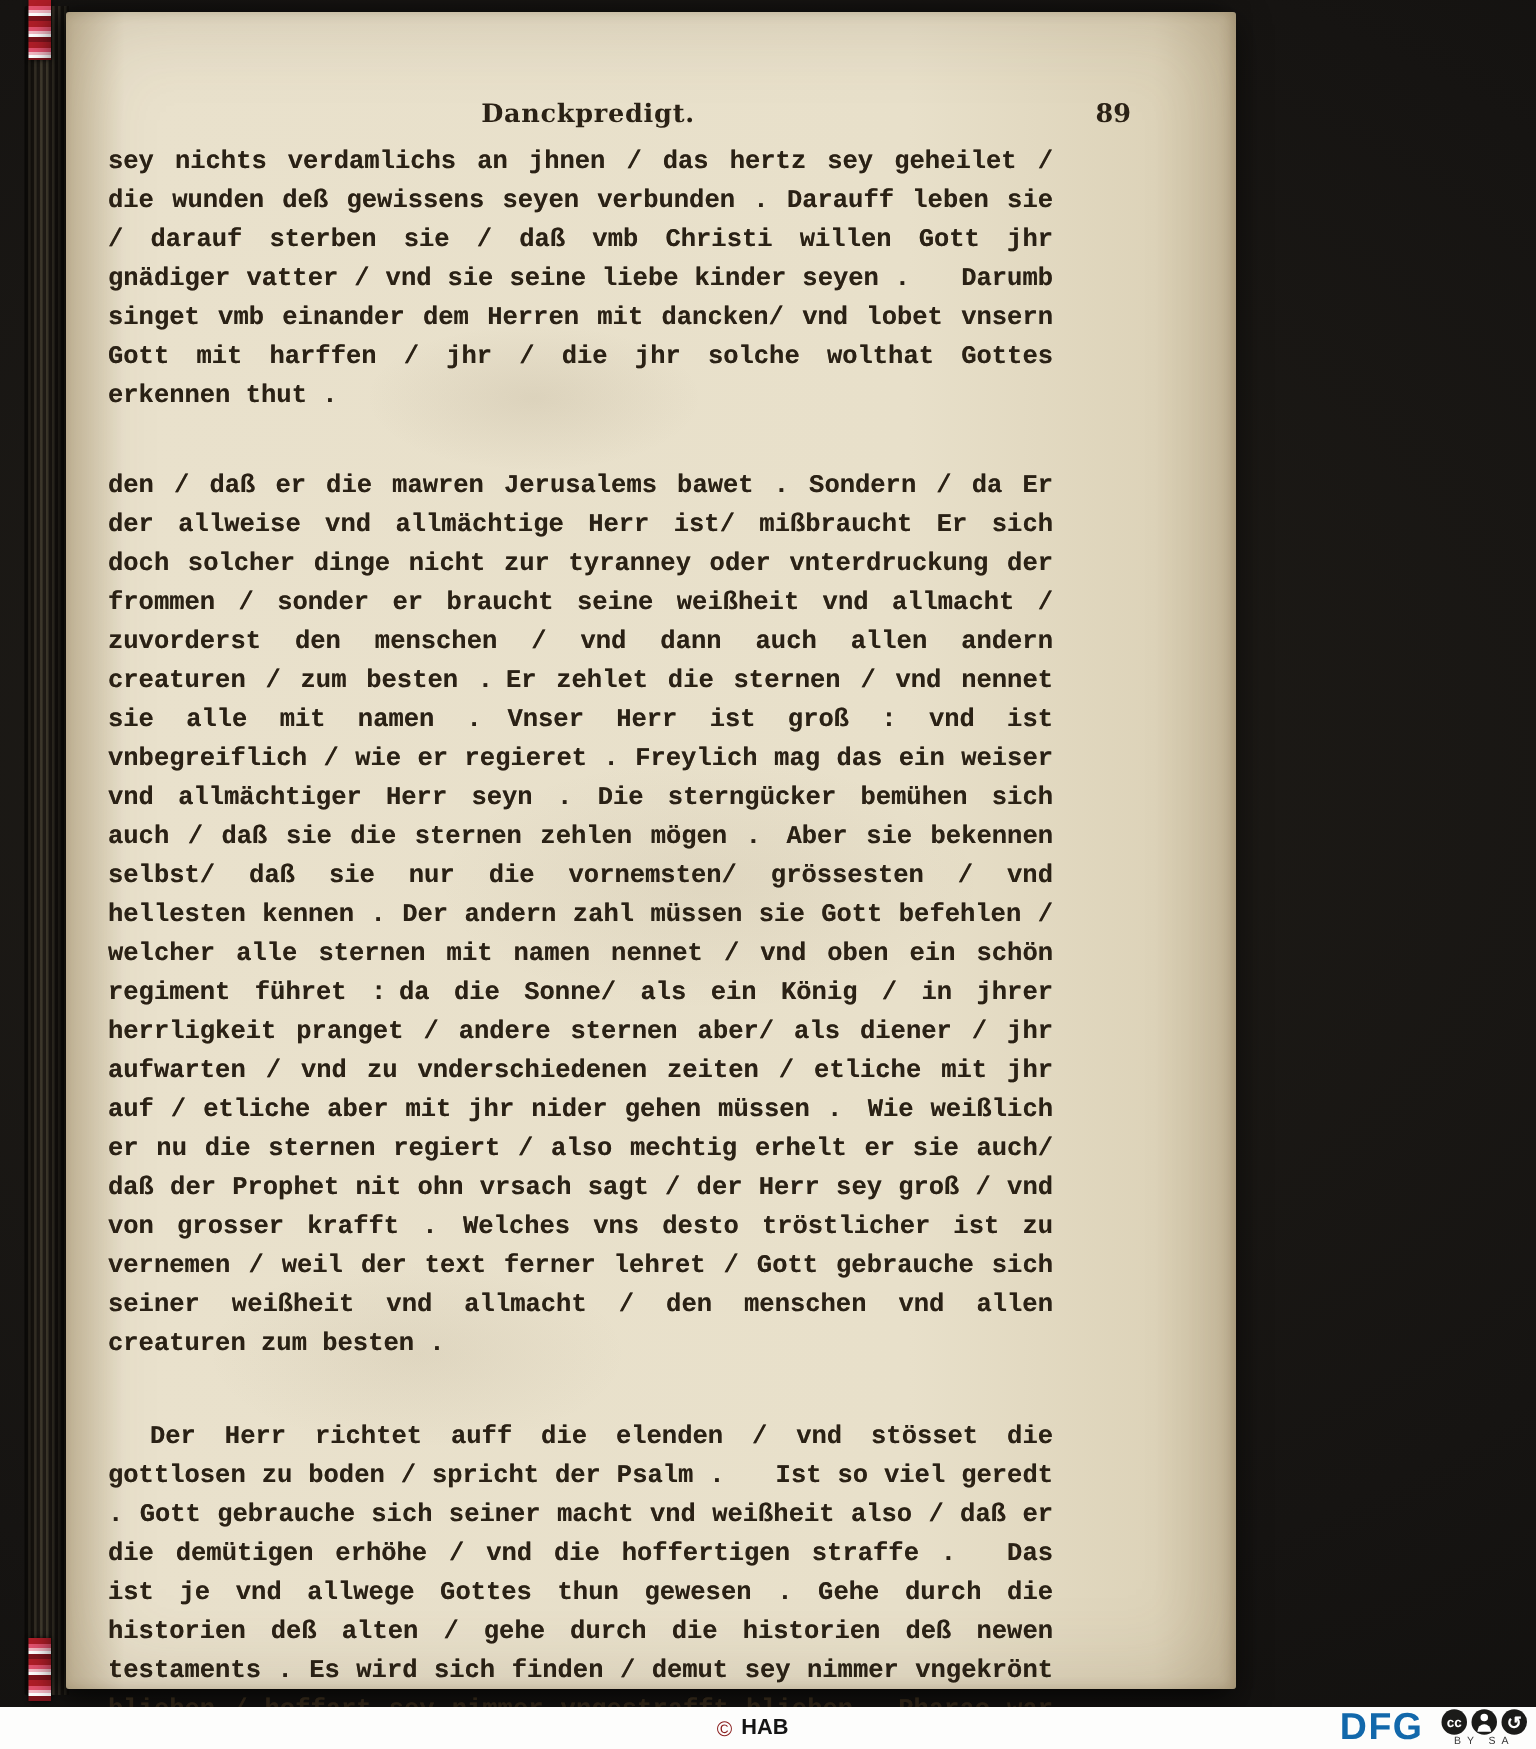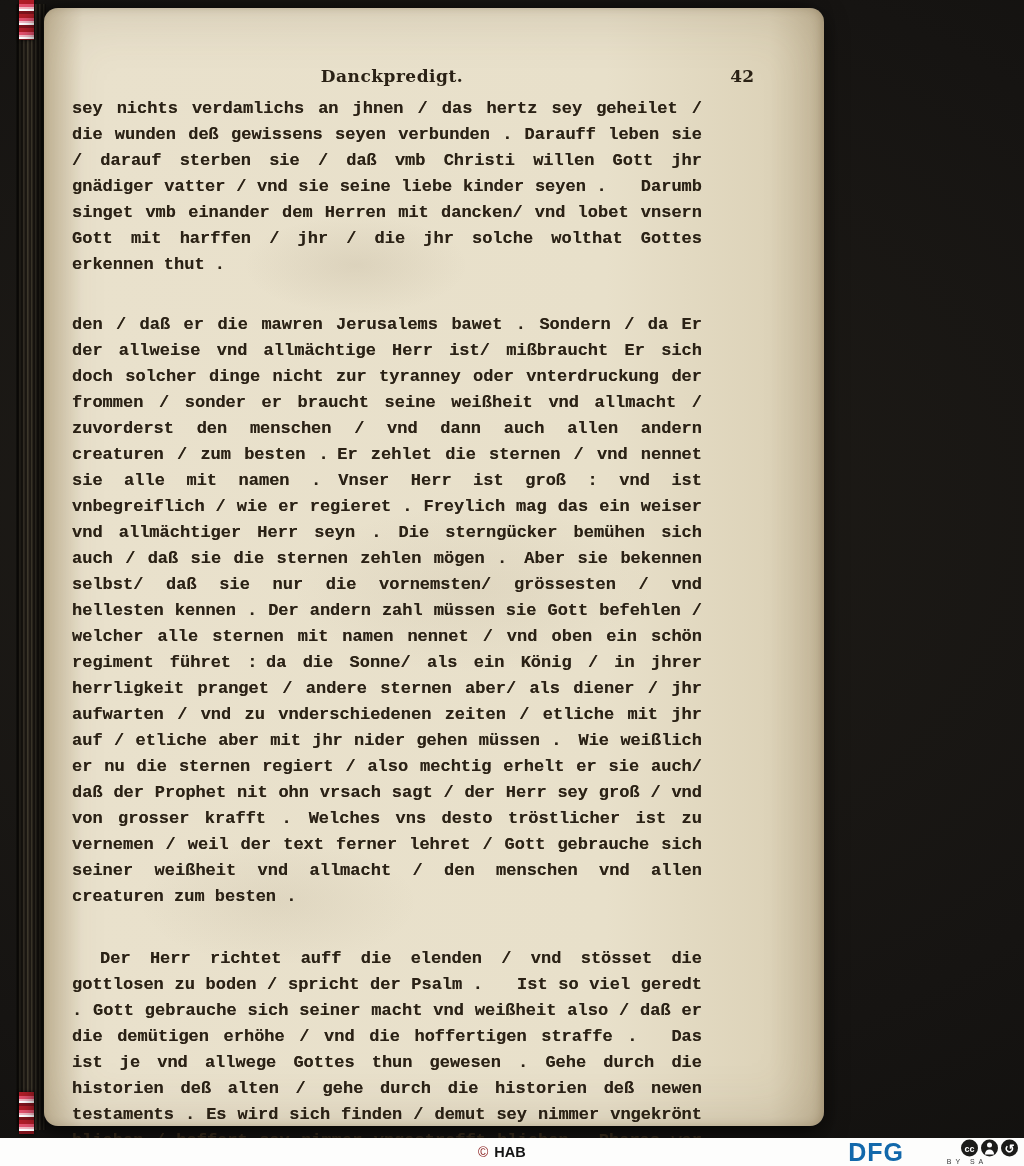--- a/index.html
+++ b/index.html
@@ -41,21 +41,21 @@
     background:
       radial-gradient(160px 70px at 40% 23%, rgba(110,90,60,.10), transparent 70%),
       radial-gradient(260px 120px at 55% 52%, rgba(110,90,60,.07), transparent 70%),
       radial-gradient(200px 90px at 30% 80%, rgba(110,90,60,.08), transparent 70%),
       linear-gradient(90deg, #c9bc9e 0%, #e9e1cc 5%, #e8e0ca 72%, #ddd3b9 93%, #c9bc9e 100%);
     box-shadow:
       -8px 0 16px rgba(0,0,0,.55),
       0 8px 22px rgba(0,0,0,.5),
       inset 0 0 60px rgba(95,75,45,.22),
       inset -3px 0 8px rgba(90,70,40,.25);
-    border-radius: 14px;
+    border-radius: 2px;
   }
   .page-head {
     position: absolute; top: 58px; left: 28px; width: 640px;
     color: #2a2115; font-weight: bold; font-size: 17px;
   }
   .head-title { display: block; text-align: center; letter-spacing: .5px; }
   .head-num { position: absolute; right: -42px; top: 0; font-size: 17px; }
   .text-block {
     position: absolute; top: 88px; left: 28px; width: 630px;
     text-align: justify;
@@ -93,21 +93,21 @@
     position: absolute; right: 6px; top: 50%;
     transform: translateY(-50%);
     display: flex; align-items: center; gap: 12px;
   }
   .dfg {
     color: #1268ab; font-size: 25px; font-weight: bold;
     letter-spacing: 1px; line-height: 1;
     font-family: "Liberation Sans", sans-serif;
   }
   .cc-group { display: flex; flex-direction: column; align-items: center; }
-  .cc-row { display: flex; gap: 3px; margin-left: 45px; }
+  .cc-row { display: flex; gap: 3px; }
   .cc-circ {
     width: 17px; height: 17px; border-radius: 50%;
     background: #1b1b19; color: #fff;
     font: bold 9px "Liberation Sans", sans-serif;
     display: flex; align-items: center; justify-content: center;
     position: relative;
   }
   .cc-circ.person::before {
     content: ""; position: absolute; top: 3px; left: 6px;
     width: 5px; height: 5px; border-radius: 50%; background: #fff;
@@ -126,21 +126,21 @@
 <body>
 
 <div class="photo">
   <div class="book-edge"></div>
   <div class="color-bar top"></div>
   <div class="color-bar bottom"></div>
 
   <div class="page">
     <div class="page-head">
       <span class="head-title">Danckpredigt.</span>
-      <span class="head-num">42</span>
+      <span class="head-num">89</span>
     </div>
 
     <div class="text-block">
       <p class="para p1">sey nichts verdamlichs an jhnen / das hertz sey geheilet / die wunden deß gewissens seyen verbunden . Darauff leben sie / darauf sterben sie / daß vmb Christi willen Gott jhr gnädiger vatter / vnd sie seine liebe kinder seyen .  Darumb singet vmb einander dem Herren mit dancken/ vnd lobet vnsern Gott mit harffen / jhr / die jhr solche wolthat Gottes erkennen thut .</p>
 
       <p class="para p2">
         <span class="p2b">den / daß er die mawren Jerusalems bawet . Sondern / da Er der allweise vnd allmächtige Herr ist/ mißbraucht Er sich doch solcher dinge nicht zur tyranney oder vnterdruckung der frommen / sonder er braucht seine weißheit vnd allmacht / zuvorderst den menschen / vnd dann auch allen andern creaturen / zum besten . Er zehlet die sternen / vnd nennet sie alle mit namen . Vnser Herr ist groß : vnd ist vnbegreiflich / wie er regieret . Freylich mag das ein weiser vnd allmächtiger Herr seyn . Die sterngücker bemühen sich auch / daß sie die sternen zehlen mögen . Aber sie bekennen selbst/ daß sie nur die vornemsten/ grössesten / vnd hellesten kennen . Der andern zahl müssen sie Gott befehlen / welcher alle sternen mit namen nennet / vnd oben ein schön regiment führet : da die Sonne/ als ein König / in jhrer herrligkeit pranget / andere sternen aber/ als diener / jhr aufwarten / vnd zu vnderschiedenen zeiten / etliche mit jhr auf / etliche aber mit jhr nider gehen müssen . Wie weißlich er nu die sternen regiert / also mechtig erhelt er sie auch/ daß der Prophet nit ohn vrsach sagt / der Herr sey groß / vnd von grosser krafft . Welches vns desto tröstlicher ist zu vernemen / weil der text ferner lehret / Gott gebrauche sich seiner weißheit vnd allmacht / den menschen vnd allen creaturen zum besten .</span>
       </p>
 
       <p class="para p3">Der Herr richtet auff die elenden / vnd stösset die gottlosen zu boden / spricht der Psalm .  Ist so viel geredt . Gott gebrauche sich seiner macht vnd weißheit also / daß er die demütigen erhöhe / vnd die hoffertigen straffe .  Das ist je vnd allwege Gottes thun gewesen . Gehe durch die historien deß alten / gehe durch die historien deß newen testaments . Es wird sich finden / demut sey nimmer vngekrönt blieben / hoffart sey nimmer vngestrafft blieben . Pharao war stoltz / er muste</p>

